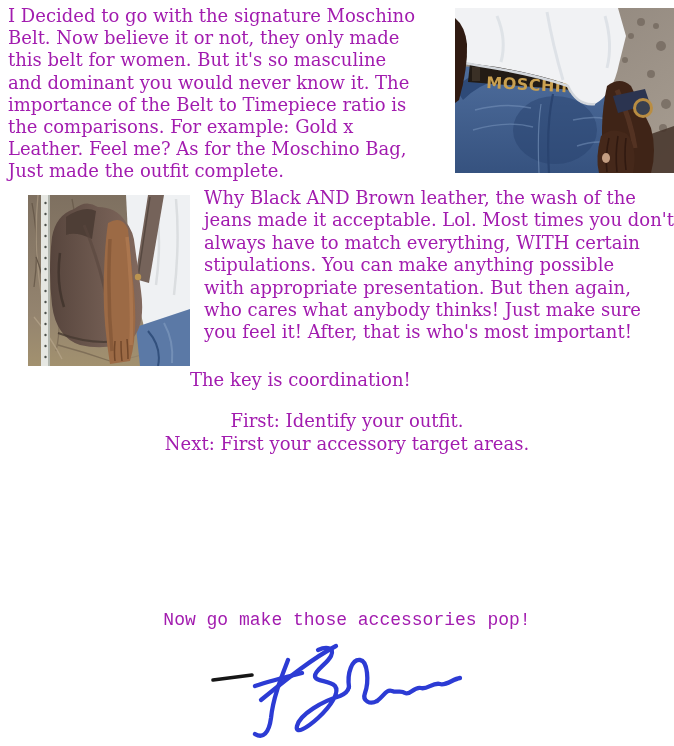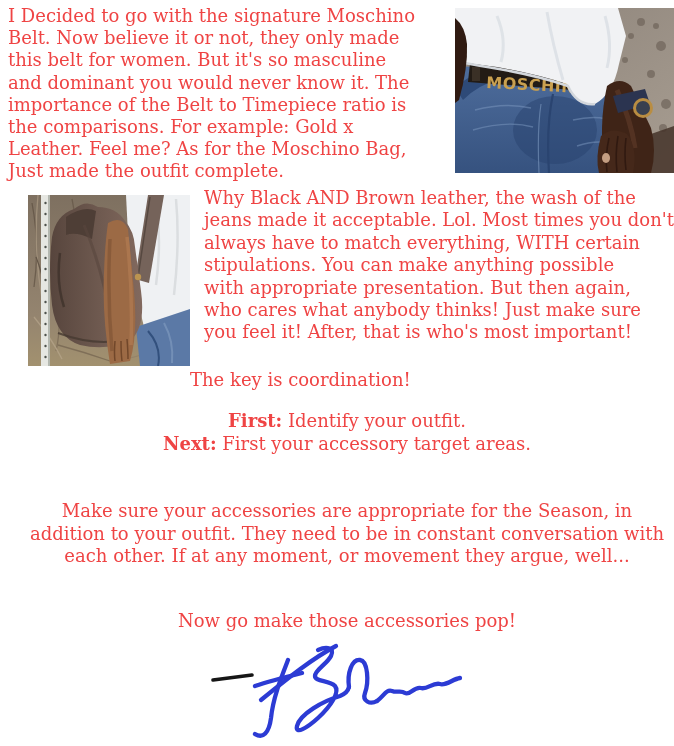--- a/index.html
+++ b/index.html
@@ -1,33 +1,33 @@
 <!DOCTYPE html>
 <html><head>
 <meta charset="utf-8">
 <style>
   html,body { margin:0; padding:0; background:#ffffff; }
   .page {
     position:relative; width:674px; height:746px; overflow:hidden;
-    background:#ffffff; color:#ef4444;
+    background:#ffffff; color:#a21caf;
     font-family:"DejaVu Serif","Liberation Serif",serif;
     font-size:18px;
   }
   .page p { margin:0; }
   .pre { white-space:pre-line; }
   #para1 { position:absolute; left:8px;  top:5px;  width:446px; line-height:22.2px; }
   #photo-belt { position:absolute; left:455px; top:8px;  width:219px; height:165px; margin:0; }
   #photo-bag  { position:absolute; left:28px;  top:195px; width:162px; height:171px; margin:0; }
   #photo-belt svg, #photo-bag svg, #signature svg { display:block; width:100%; height:100%; }
   #para2 { position:absolute; left:204px; top:187px; width:472px; line-height:22.4px; }
   #keyline { position:absolute; left:190px; top:369px; width:484px; text-align:left; }
   #steps { position:absolute; left:20px; top:410px; width:654px; text-align:center; line-height:22.7px; }
-  .b { font-weight:bold;margin-top:30px; }
+  .b { font-weight:normal;margin-top:30px; }
   #para3 { position:absolute; left:20px; top:500px; width:654px; text-align:center; line-height:22.7px; }
-  #closing { position:absolute; left:20px; top:610px; width:654px; text-align:center; }
+  #closing { position:absolute; left:20px; top:610px; width:654px; text-align:center;font-family:Liberation Mono, monospace; }
   #signature { position:absolute; left:203px; top:638px; width:272px; height:106px; }
 </style>
 </head>
 <body>
 
 <div class="page">
 
   <p id="para1" class="pre">I Decided to go with the signature Moschino
 Belt. Now believe it or not, they only made
 this belt for women. But it's so masculine
@@ -181,23 +181,20 @@
 who cares what anybody thinks! Just make sure
 you feel it! After, that is who's most important!</p>
 
   <p id="keyline">The key is coordination!</p>
 
   <div id="steps">
     <div class="step"><span class="b">First:</span><span> Identify your outfit.</span></div>
     <div class="step"><span class="b">Next:</span><span> First your accessory target areas.</span></div>
   </div>
 
-  <p id="para3" class="pre">Make sure your accessories are appropriate for the Season, in
-addition to your outfit. They need to be in constant conversation with
-each other. If at any moment, or movement they argue, well...</p>
 
   <p id="closing">Now go make those accessories pop!</p>
 
   <div id="signature">
     <svg viewBox="0 0 272 106">
       <path d="M10,42 L49,37" stroke="#161616" stroke-width="3.6" stroke-linecap="round" fill="none"></path>
       <g stroke="#2c3bd4" stroke-width="4.3" stroke-linecap="round" fill="none">
         <path d="M133,8 C110,20 85,40 58,62"></path>
         <path d="M85,22 C78,40 70,60 68,80 C66,95 60,101 52,96"></path>
         <path d="M52,48 C67,43 83,39 99,35"></path>

